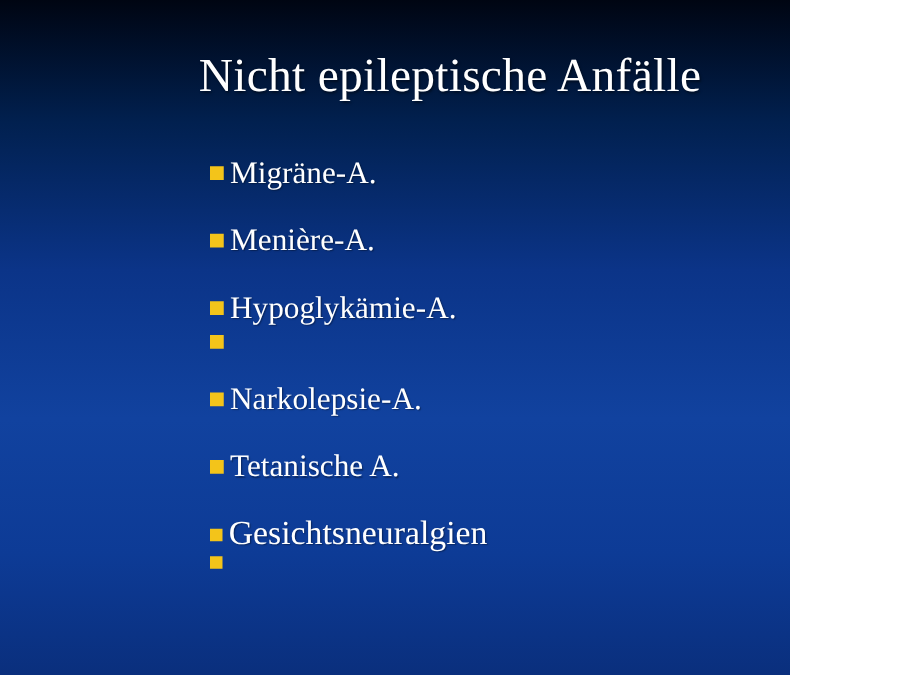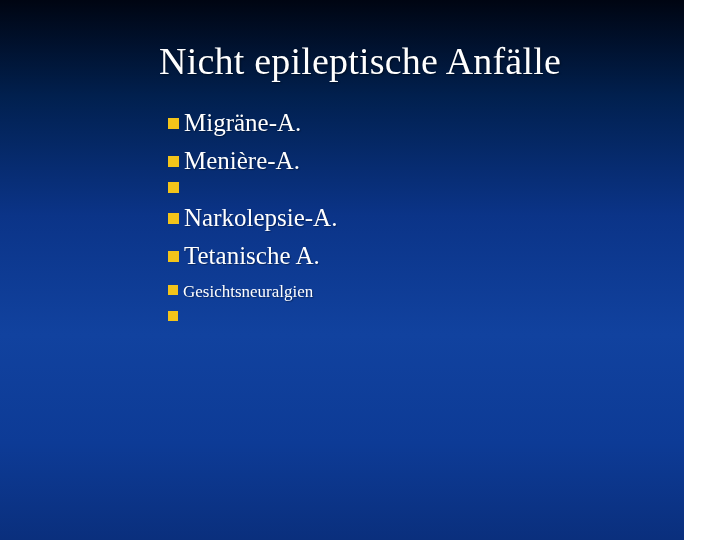--- a/index.html
+++ b/index.html
@@ -7,21 +7,21 @@
     padding: 0;
   }
   body {
     width: 720px;
     height: 540px;
     overflow: hidden;
     font-family: "Liberation Serif", serif;
   }
   .slide {
     position: relative;
-    width: 684px;
+    width: 632px;
     height: 540px;
     background: linear-gradient(to bottom,
         #000512 0%,
         #01204f 18%,
         #0b3488 40%,
         #11429f 62%,
         #0d3b96 82%,
         #0a2f7d 100%);
     overflow: hidden;
   }
@@ -98,23 +98,24 @@
     position: relative;
     top: -2px;
   }
   .bullet-text {
     color: #ffffff;
     font-size: 25px;
     line-height: 30px;
     font-family: "Liberation Serif", serif;
     white-space: nowrap;
     text-shadow: 1px 1px 1px rgba(0,0,0,0.35);
+    margin-top: 16px;
   }
   .bullet-row.small .bullet-text {
-    font-size: 17px;
+    font-size: 27px;
     line-height: 26px;
   }
   .bullet-row.small .bullet-mark {
     width: 10px;
     height: 10px;
     top: -2px;
   }
 </style>
 </head>
 <body>
@@ -131,20 +132,24 @@
     <li class="bullet-row">
       <span class="bullet-mark"></span>
       <span class="bullet-text">Migräne-A.</span>
     </li>
     <li class="bullet-row">
       <span class="bullet-mark"></span>
       <span class="bullet-text">Menière-A.</span>
     </li>
     <li class="bullet-row">
       <span class="bullet-mark"></span>
+      <span class="bullet-text">Hypoglykämie-A.</span>
+    </li>
+    <li class="bullet-row">
+      <span class="bullet-mark"></span>
     </li>
     <li class="bullet-row">
       <span class="bullet-mark"></span>
       <span class="bullet-text">Narkolepsie-A.</span>
     </li>
     <li class="bullet-row">
       <span class="bullet-mark"></span>
       <span class="bullet-text">Tetanische A.</span>
     </li>
     <li class="bullet-row small">

